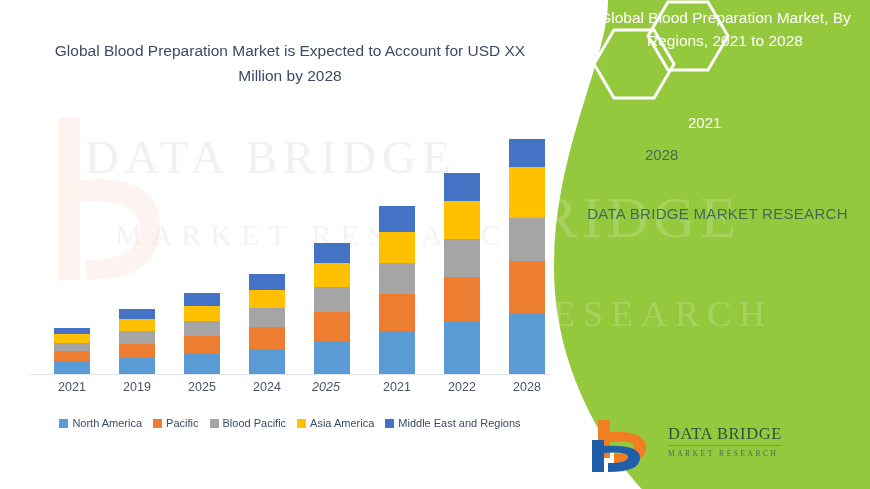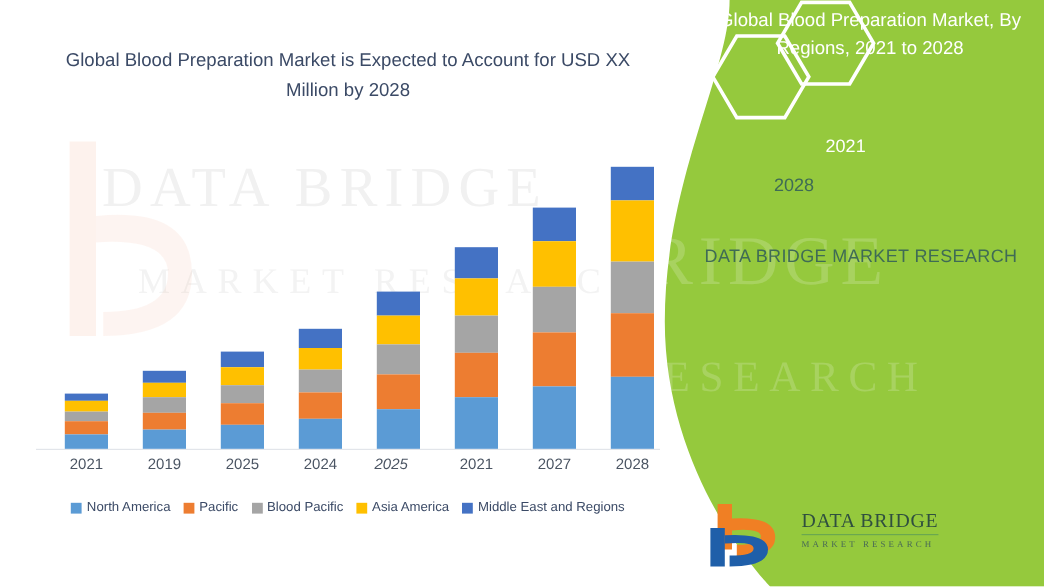--- a/index.html
+++ b/index.html
@@ -143,21 +143,21 @@
         </div>
       </div>
   </div>
   <div class="xlabels" style="position:absolute;left:20px;top:380px;width:540px;" id="xlabels">
       <div class="xlab" style="left: 22px;">2021</div>
       <div class="xlab" style="left: 87px;">2019</div>
       <div class="xlab" style="left: 152px;">2025</div>
       <div class="xlab" style="left: 217px;">2024</div>
       <div class="xlab" style="left: 276px; font-style: italic;">2025</div>
       <div class="xlab" style="left: 347px;">2021</div>
-      <div class="xlab" style="left: 412px;">2027</div>
+      <div class="xlab" style="left: 412px;">2022</div>
       <div class="xlab" style="left: 477px;">2028</div>
     </div>
 
   <div class="legend" id="legend">
       <div class="lg-item">
         <span class="lg-sw" style="background: rgb(91, 155, 213);"></span>
         <span class="lg-lab">North America</span>
       </div>
       <div class="lg-item">
         <span class="lg-sw" style="background: rgb(237, 125, 49);"></span>

